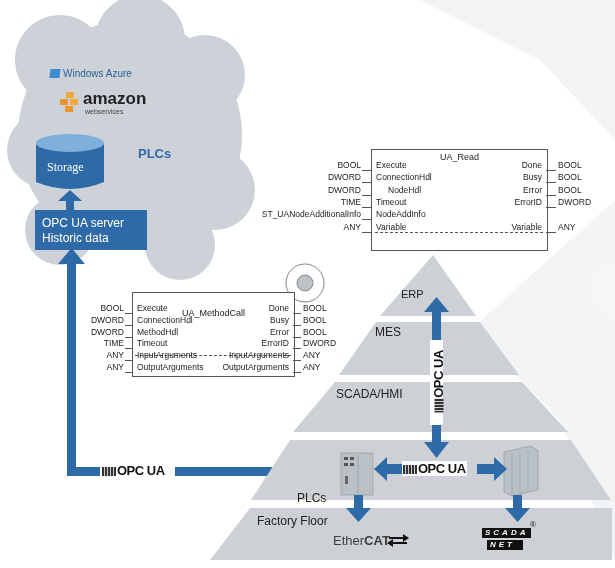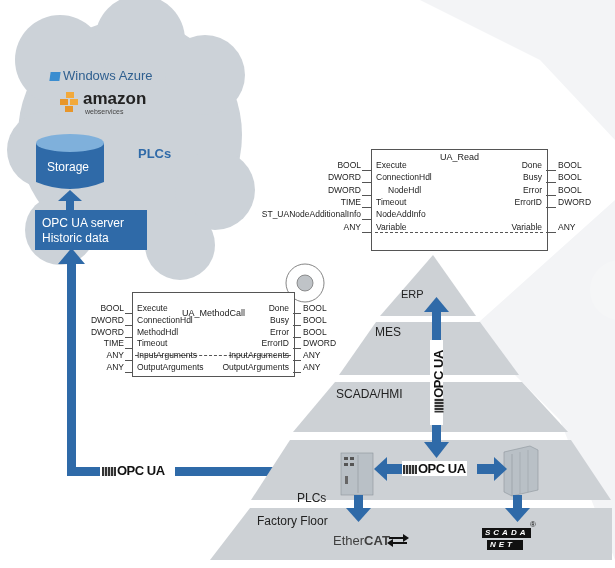--- a/index.html
+++ b/index.html
@@ -112,34 +112,34 @@
   </g>
 
   <g fill="#111">
     <rect x="389" y="537" width="14" height="2"></rect>
     <polygon points="403,534 409,538 403,542"></polygon>
     <rect x="393" y="542" width="14" height="2"></rect>
     <polygon points="393,539 387,543 393,547"></polygon>
   </g>
 </svg>
 
-<div class="txt" style="left:50px;top:68px;font-size:13px;color:#2f5f8f;text-align:center;">
+<div class="txt" style="left:50px;top:68px;font-size:10px;color:#2f5f8f;text-align:center;">
   <span style="display:inline-block;width:10px;height:9px;background:#3a8dd0;margin-right:3px;vertical-align:-1px;transform:skewX(-8deg);"></span><span>Windows Azure</span>
 </div>
 <div class="abs" style="left:58px;top:92px;">
   <span style="position:absolute;left:2px;top:0px;width:20px;height:20px;background:
     linear-gradient(#f2a93b,#f2a93b) 6px 0/8px 6px no-repeat,
     linear-gradient(#e8962a,#e8962a) 0 7px/8px 6px no-repeat,
     linear-gradient(#f2a93b,#f2a93b) 10px 7px/8px 6px no-repeat,
     linear-gradient(#e8962a,#e8962a) 5px 14px/8px 6px no-repeat;"></span>
   <span class="txt" style="left:25px;top:-3px;font-size:17px;font-weight:bold;color:#222;">amazon</span>
   <span class="txt" style="left:27px;top:16px;font-size:7px;color:#444;">webservices</span>
 </div>
 <div class="txt" style="left:138px;top:146px;font-size:13px;font-weight:bold;color:#2f6aa8;">PLCs</div>
-<div class="txt" style="left:47px;top:160px;font-size:12px;color:#fff;">Storage</div>
+<div class="txt" style="left:47px;top:160px;font-size:12px;color:#fff;font-family:Liberation Serif, serif;">Storage</div>
 <div class="txt" style="left:42px;top:216px;font-size:12px;color:#fff;">OPC UA server</div>
 <div class="txt" style="left:42px;top:231px;font-size:12px;color:#fff;">Historic data</div>
 
 <div>
   <div class="fb" style="left:371px;top:149px;width:175px;height:100px;border-top:1px solid #555;">
     <div class="title">UA_Read</div>
   </div>
 
   <div class="abs" style="left:375px;top:232px;width:168px;border-top:1px dashed #555;"></div>
   <div id="ua-read-pins">

